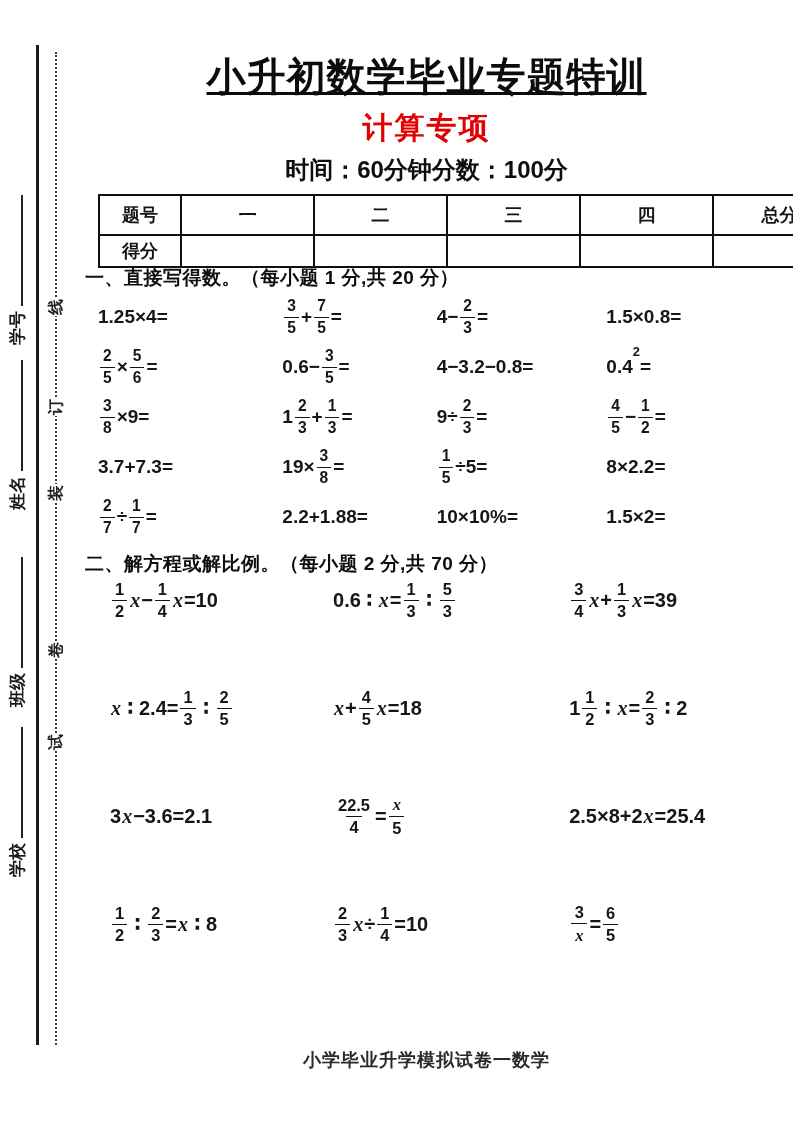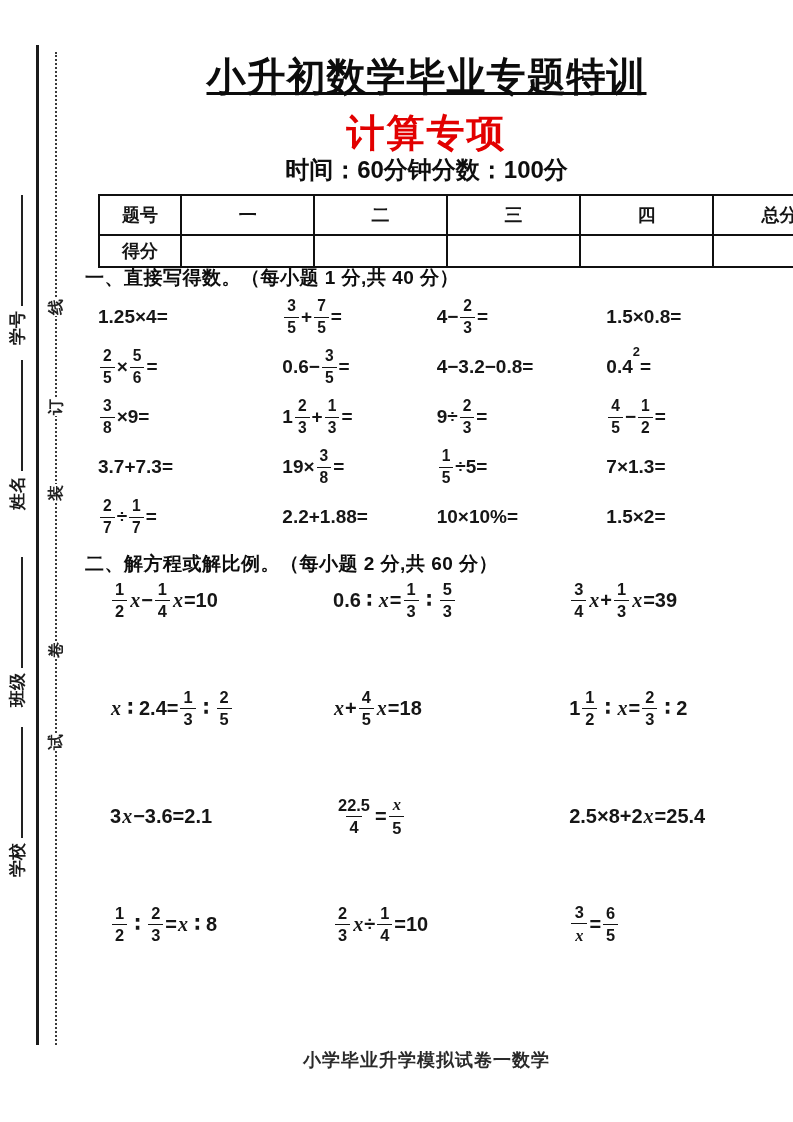--- a/index.html
+++ b/index.html
@@ -18,21 +18,21 @@
     position:absolute;left:-58px;width:150px;height:26px;
     transform:rotate(-90deg);transform-origin:center;
     display:flex;align-items:center;gap:5px;
     font-size:17px;font-weight:bold;color:#1a1a1a;white-space:nowrap;
   }
   .side-blank{flex:1;height:0;border-bottom:2px solid #222;transform:translateY(5px);}
   
   .paper-title{position:absolute;left:85px;top:50px;width:683px;text-align:center;
     font-size:39px;font-weight:900;letter-spacing:1px;color:#0c0c0c;text-decoration:underline;}
   .paper-subtitle{position:absolute;left:85px;top:108px;width:683px;text-align:center;
-    font-size:38px;font-weight:900;letter-spacing:2px;}
+    font-size:30px;font-weight:900;letter-spacing:2px;}
   .meta-line{position:absolute;left:85px;top:154px;width:683px;display:flex;justify-content:center;
     font-size:24px;font-weight:bold;color:#0e0e0e;}
   
   .score-table{position:absolute;left:98px;top:194px;width:749px;border-collapse:collapse;table-layout:fixed;}
   .score-table th,.score-table td{border:2.2px solid #101010;font-size:18px;font-weight:bold;
     text-align:center;color:#151515;padding:0;}
   .score-table th{height:38px;}
   .score-table td{height:30px;}
   
   .section-heading{position:absolute;left:85px;font-size:19px;font-weight:bold;color:#0e0e0e;letter-spacing:.5px;}
@@ -107,21 +107,21 @@
     <td>得分</td>
     <td></td>
     <td></td>
     <td></td>
     <td></td>
     <td></td>
   </tr>
 </tbody>
   </table>
 
-<div class="section-heading" style="top:265px">一、直接写得数。（每小题 1 分,共 40 分）</div>
+<div class="section-heading" style="top:265px">一、直接写得数。（每小题 1 分,共 20 分）</div>
 <div class="problems problems-1">
     <div class="problem">
       <span>1.25×4=</span>
     </div>
     <div class="problem">
       <span class="frac"><span class="num">3</span><span class="den">5</span></span>
       <span>+</span>
       <span class="frac"><span class="num">7</span><span class="den">5</span></span>
       <span>=</span>
     </div>
@@ -180,40 +180,40 @@
     <div class="problem">
       <span>19×</span>
       <span class="frac"><span class="num">3</span><span class="den">8</span></span>
       <span>=</span>
     </div>
     <div class="problem">
       <span class="frac"><span class="num">1</span><span class="den">5</span></span>
       <span>÷5=</span>
     </div>
     <div class="problem">
-      <span>7×1.3=</span>
+      <span>8×2.2=</span>
     </div>
     <div class="problem">
       <span class="frac"><span class="num">2</span><span class="den">7</span></span>
       <span>÷</span>
       <span class="frac"><span class="num">1</span><span class="den">7</span></span>
       <span>=</span>
     </div>
     <div class="problem">
       <span>2.2+1.88=</span>
     </div>
     <div class="problem">
       <span>10×10%=</span>
     </div>
     <div class="problem">
       <span>1.5×2=</span>
     </div>
   </div>
 
-<div class="section-heading" style="top:551px">二、解方程或解比例。（每小题 2 分,共 60 分）</div>
+<div class="section-heading" style="top:551px">二、解方程或解比例。（每小题 2 分,共 70 分）</div>
 <div class="problems problems-2">
     <div class="problem">
       <span class="frac"><span class="num">1</span><span class="den">2</span></span>
       <span><i>x</i>−</span>
       <span class="frac"><span class="num">1</span><span class="den">4</span></span>
       <span><i>x</i>=10</span>
     </div>
     <div class="problem">
       <span>0.6 ∶ <i>x</i>=</span>
       <span class="frac"><span class="num">1</span><span class="den">3</span></span>

